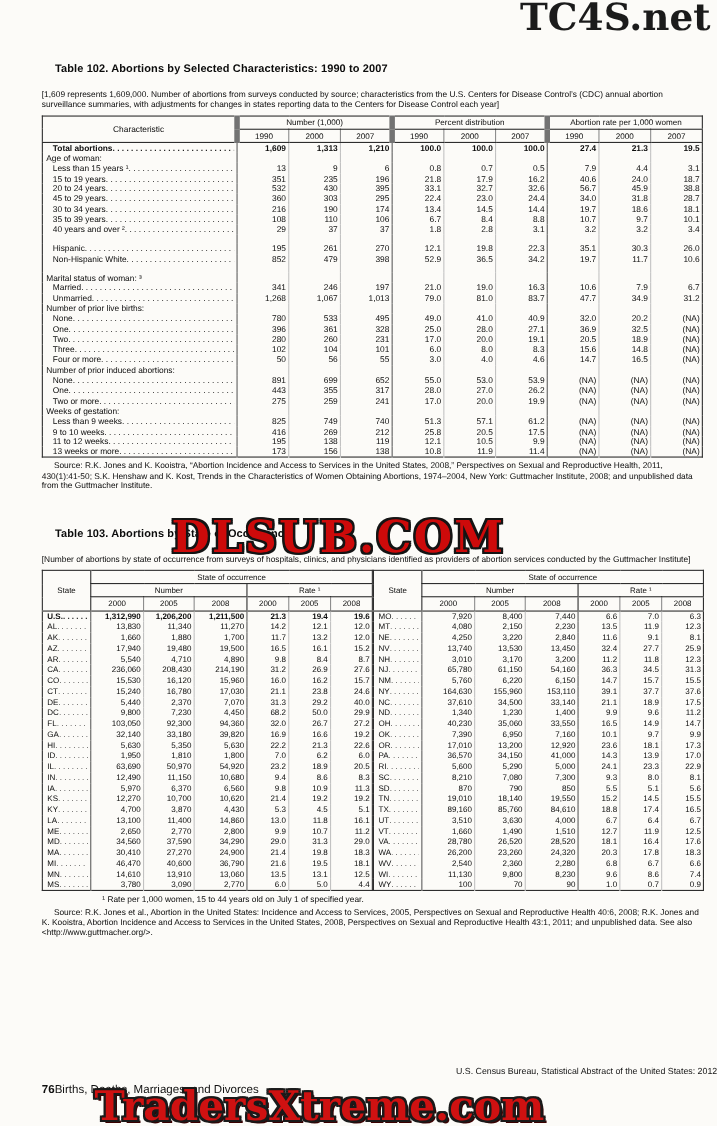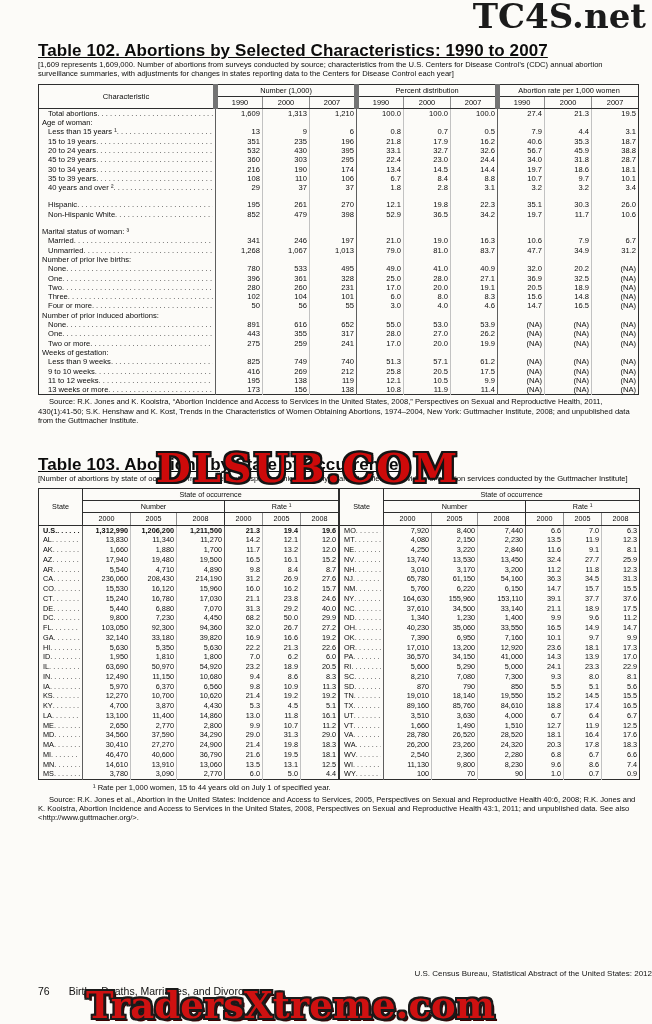--- a/index.html
+++ b/index.html
@@ -12,21 +12,21 @@
     position: relative;
     width: 652px; height: 1024px;
     box-sizing: border-box;
     padding: 44px 14px 0 38px;
     background: #fcfbf8;
     color: #0c0c0c;
     overflow: hidden;
   }
 
   
-  .t-title { margin: 0; font-size: 17px; font-weight: 700; line-height: 13px; letter-spacing: .1px; text-decoration: underline; }
+  .t-title { margin: 12px; font-size: 10px; font-weight: 700; line-height: 13px; letter-spacing: .1px; }
   .bracket-note { margin: 3px 0 0; width: 600px; font-size: 7.6px; line-height: 9.4px; }
 
   
   table { border-collapse: collapse; table-layout: fixed; }
   th { font-weight: 400; }
   .leader { display: flex; align-items: baseline; overflow: hidden; }
   .lbl { white-space: nowrap; }
   .dots { flex: 1 1 auto; overflow: hidden; white-space: nowrap; color: #222; }
   .dots::after { content: " . . . . . . . . . . . . . . . . . . . . . . . . . . . . . . . . . . . . . . . . . . . ."; }
 
@@ -34,21 +34,21 @@
   .t102 { margin-top: 5px; width: 600px; border: 1px solid #2e2e2e; }
   .t102 th { text-align: center; font-size: 7.4px; line-height: 9px; padding: 1px 2px;
              border-left: 1px solid #8d8d8d; border-bottom: 1px solid #2e2e2e; }
   .t102 th.char-h { border-left: none; font-size: 7.6px; }
   .t102 th.gs { border-left: 5px solid #737373; }
   .t102 td { font-size: 7.6px; line-height: 9.3px; padding: 0 2px; white-space: nowrap; overflow: hidden; }
   .t102 td.num { text-align: right; border-left: 1px solid #c2c2c2; }
   .t102 td.num.gs { border-left: 1px solid #5e5e5e; }
   .t102 td.char .leader { padding-left: 7px; }
   .t102 td.char.sec .leader { padding-left: 1px; }
-  .t102 tr.bold td { font-weight: 400; text-align: right; }
+  .t102 tr.bold td { font-weight: 700; text-align: right; }
   .t102 tr.spacer td { height: 8px; line-height: 8px; }
 
   
   .footnote { margin: 3px 0 0; width: 596px; font-size: 7.6px; line-height: 9.4px; padding-left: 10px; }
   .footnote.f103 { padding-left: 55px; }
   .source { margin: 2px 0 0; width: 600px; font-size: 7.6px; line-height: 9.4px; text-indent: 11px; }
 
   
   .title103 { position: relative; margin-top: 32px; }
   .t103-wrap { display: flex; margin-top: 5px; width: 600px; }
@@ -60,21 +60,21 @@
   .t103 th.gs { border-left: 1px solid #2e2e2e; }
   .t103 td { font-size: 7.3px; line-height: 9.75px; padding: 0 2px; white-space: nowrap; overflow: hidden; }
   .t103 td.num { text-align: right; border-left: 1px solid #c2c2c2; }
   .t103 td.num.gs { border-left: 1px solid #5e5e5e; }
   .t103 td.state .leader { padding-left: 2px; }
   .t103 tr.bold td { font-weight: 700; }
 
   
   .census { position: absolute; right: 0; bottom: 46px; font-size: 8px; color: #141414; }
   .page-footer { position: absolute; left: 38px; bottom: 27px; font-size: 10.5px; color: #111; }
-  .pgnum { font-weight: 400; margin-right: 19px; }
+  .pgnum { font-weight: 700; margin-right: 0; }
 
   
   .wm { position: absolute; font-family: "DejaVu Serif", serif; font-weight: 700; z-index: 6; pointer-events: none; }
   .wm-top { top: -4px; right: 6px; font-size: 34px; color: #1b1b1b; letter-spacing: 0; }
   .wm-mid {
     top: -14px; left: 118px; font-size: 40px; letter-spacing: 2px; color: #cd0a0a;
     text-shadow: -2px -2px 0 #141414, 2px -2px 0 #141414, -2px 2px 0 #141414, 2px 2px 0 #141414,
                  0 -2px 0 #141414, 0 2px 0 #141414, -2px 0 0 #141414, 2px 0 0 #141414;
   }
   .wm-bottom {
@@ -183,21 +183,21 @@
               <span class="dots"></span>
             </div>
           </td>
           <td class="num gs">351</td>
           <td class="num">235</td>
           <td class="num">196</td>
           <td class="num gs">21.8</td>
           <td class="num">17.9</td>
           <td class="num">16.2</td>
           <td class="num gs">40.6</td>
-          <td class="num">35.3</td>
+          <td class="num">24.0</td>
           <td class="num">18.7</td>
         </tr>
         <tr>
           <td class="char">
             <div class="leader">
               <span class="lbl">20 to 24 years</span>
               <span class="dots"></span>
             </div>
           </td>
           <td class="num gs">532</td>
@@ -512,21 +512,21 @@
           <td class="num"></td>
         </tr>
         <tr>
           <td class="char">
             <div class="leader">
               <span class="lbl">None</span>
               <span class="dots"></span>
             </div>
           </td>
           <td class="num gs">891</td>
-          <td class="num">616</td>
+          <td class="num">699</td>
           <td class="num">652</td>
           <td class="num gs">55.0</td>
           <td class="num">53.0</td>
           <td class="num">53.9</td>
           <td class="num gs">(NA)</td>
           <td class="num">(NA)</td>
           <td class="num">(NA)</td>
         </tr>
         <tr>
           <td class="char">
@@ -800,21 +800,21 @@
             <td class="num">24.6</td>
           </tr>
           <tr>
             <td class="state">
               <div class="leader">
                 <span class="lbl">DE</span>
                 <span class="dots"></span>
               </div>
             </td>
             <td class="num gs">5,440</td>
-            <td class="num">6,880</td>
+            <td class="num">2,370</td>
             <td class="num">7,070</td>
             <td class="num gs">31.3</td>
             <td class="num">29.2</td>
             <td class="num">40.0</td>
           </tr>
           <tr>
             <td class="state">
               <div class="leader">
                 <span class="lbl">DC</span>
                 <span class="dots"></span>

